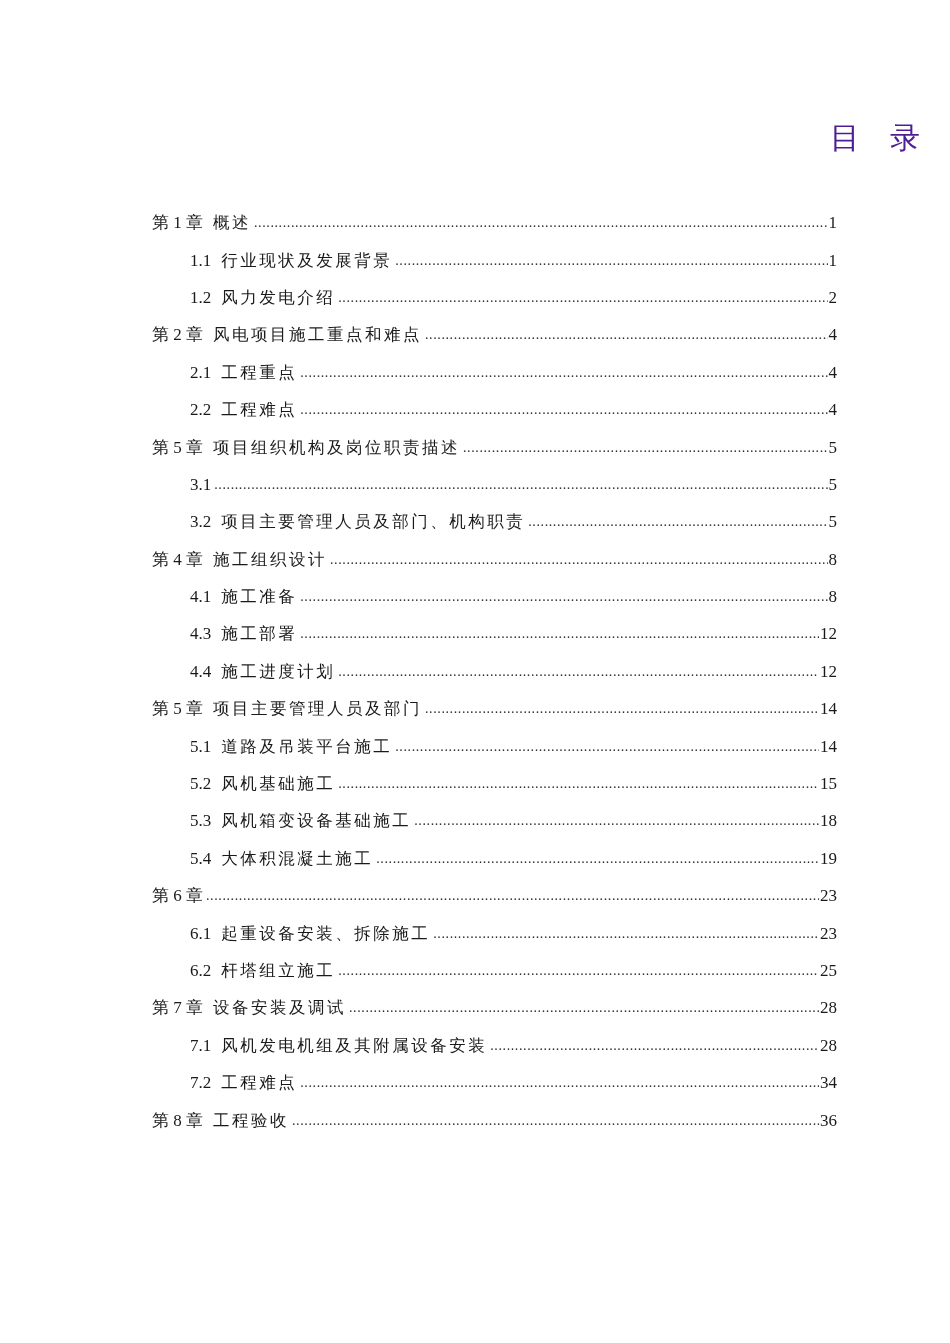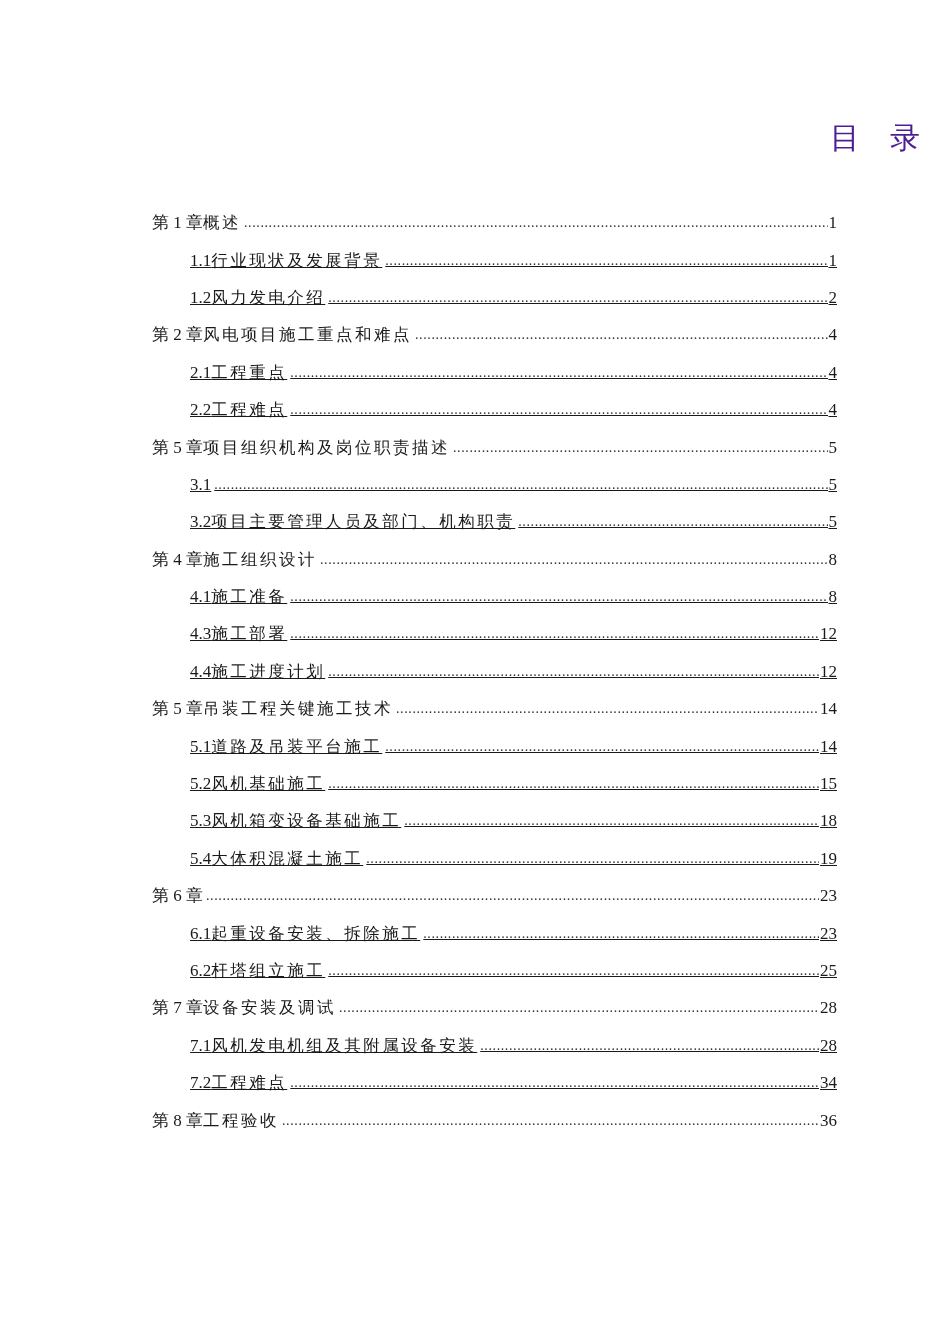--- a/index.html
+++ b/index.html
@@ -3,23 +3,23 @@
 <meta charset="utf-8">
 <style>
   html, body { margin:0; padding:0; background:#ffffff; }
   body { width:950px; height:1343px; position:relative; overflow:hidden;
          font-family:"DejaVu Serif","Liberation Serif",serif; color:#1a1a1a; }
   .title { position:absolute; top:118px; left:0; width:950px; text-align:right;
            font-family:"DejaVu Sans","Liberation Sans",sans-serif; font-size:30px;
            letter-spacing:30px; text-indent:30px; color:#4c1d95; }
   .toc { position:absolute; top:204px; left:152px; width:685px; }
   .row { display:flex; align-items:center; height:37.4px; line-height:33px; font-size:16.5px; }
-  .row.sub { padding-left:38px;text-decoration:underline; }
+  .row.sub { padding-left:38px; }
   .num { font-family:"Liberation Serif",serif; font-size:17px; white-space:pre; }
-  .label { white-space:nowrap; letter-spacing:2.5px; }
+  .label { white-space:nowrap; letter-spacing:2.5px; margin-left:10px; }
   .row.chap .num { margin-right:0; }
   .leader { flex:1; overflow:hidden; white-space:nowrap; margin:0 1px 0 3px;
             font-family:"Liberation Serif",serif; font-size:14px; letter-spacing:0.6px; color:#333; }
   .leader::after { content:"................................................................................................................................................................................................................................"; }
   .page { font-family:"Liberation Serif",serif; font-size:17px; }
 </style>
 </head>
 <body>
 
 <div class="title">目录</div>
@@ -97,21 +97,21 @@
       <span class="page">12</span>
     </div>
     <div class="row sub">
       <span class="num">4.4</span>
       <span class="label">施工进度计划</span>
       <span class="leader"></span>
       <span class="page">12</span>
     </div>
     <div class="row chap">
       <span class="num">第 5 章</span>
-      <span class="label">吊装工程关键施工技术</span>
+      <span class="label">项目主要管理人员及部门</span>
       <span class="leader"></span>
       <span class="page">14</span>
     </div>
     <div class="row sub">
       <span class="num">5.1</span>
       <span class="label">道路及吊装平台施工</span>
       <span class="leader"></span>
       <span class="page">14</span>
     </div>
     <div class="row sub">

